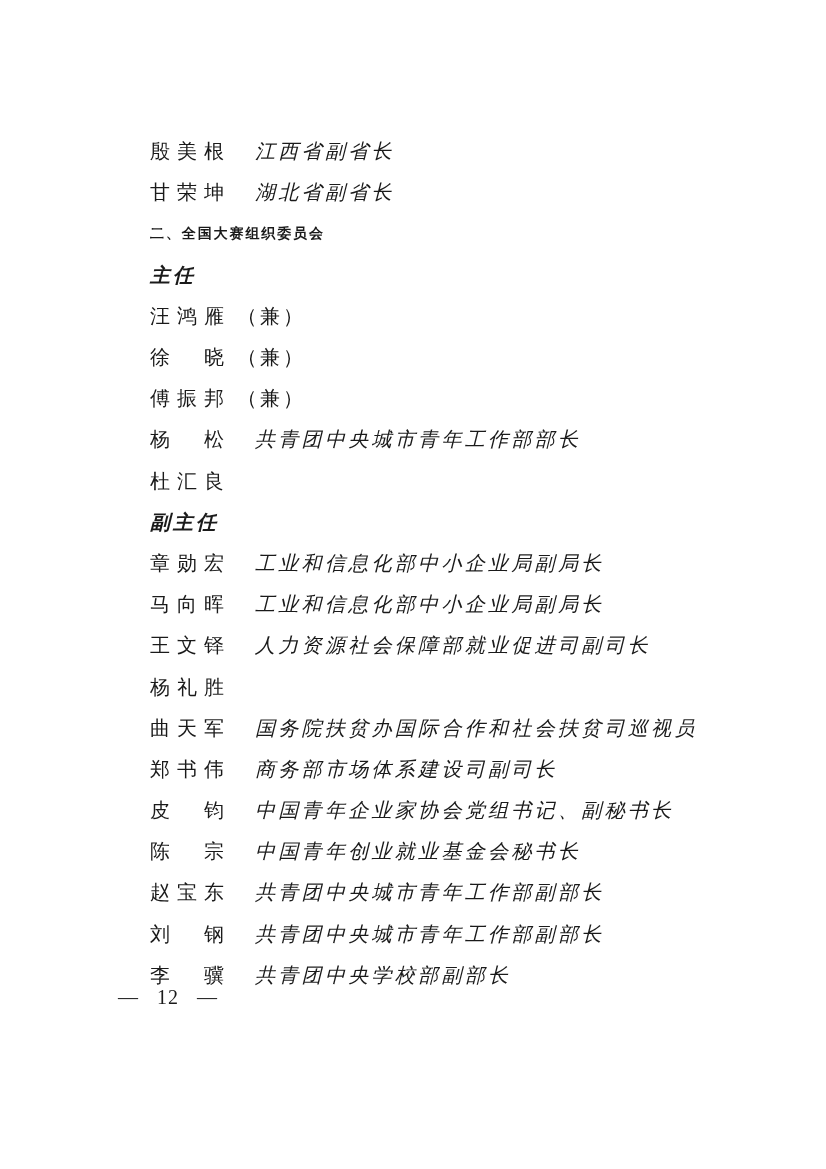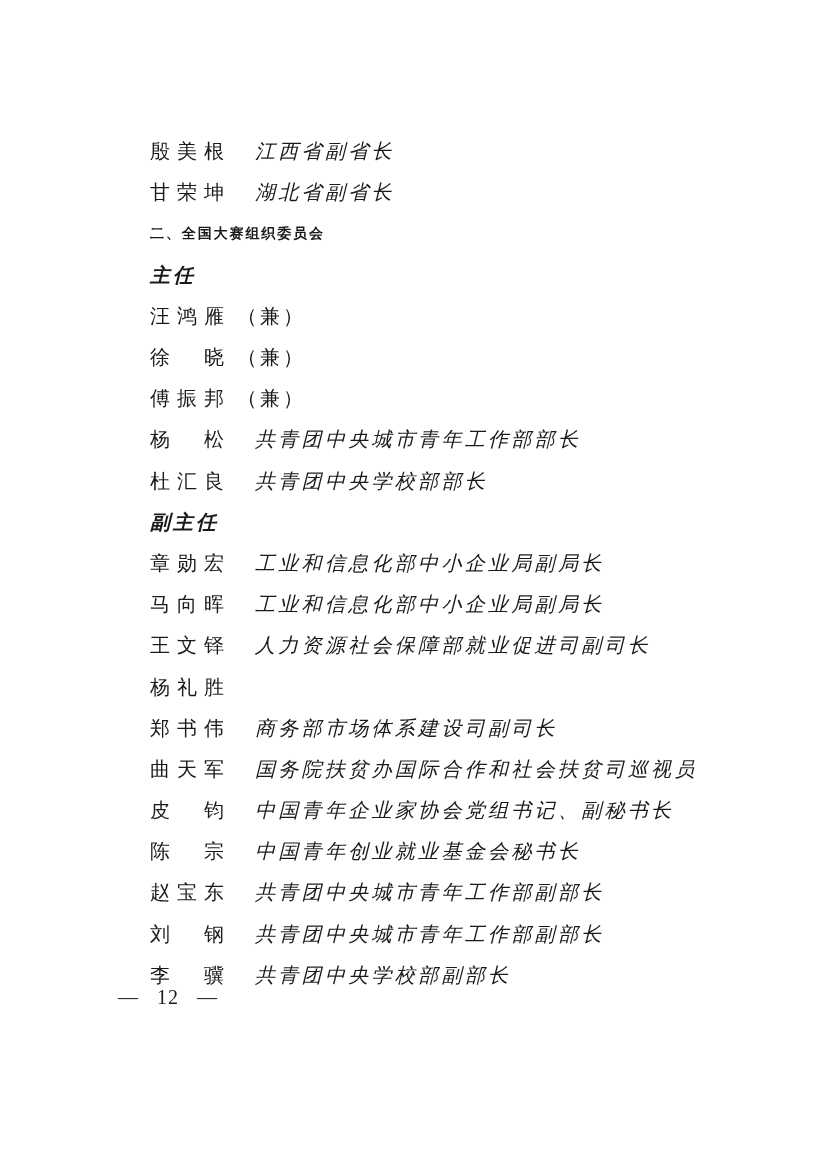--- a/index.html
+++ b/index.html
@@ -101,21 +101,20 @@
     <span class="name">傅振邦</span>
     <span class="note">（兼）</span>
   </div>
 
   <div class="row">
     <span class="name">杨松</span>
     <span class="title">共青团中央城市青年工作部部长</span>
   </div>
   <div class="row">
     <span class="name">杜汇良</span>
-    <span class="title">共青团中央学校部部长</span>
   </div>
 
   <div class="row">
     <span class="role">副主任</span>
   </div>
   <div class="row">
     <span class="name">章勋宏</span>
     <span class="title">工业和信息化部中小企业局副局长</span>
   </div>
   <div class="row">
@@ -123,26 +122,26 @@
     <span class="title">工业和信息化部中小企业局副局长</span>
   </div>
   <div class="row">
     <span class="name">王文铎</span>
     <span class="title">人力资源社会保障部就业促进司副司长</span>
   </div>
   <div class="row">
     <span class="name">杨礼胜</span>
   </div>
   <div class="row">
+    <span class="name">曲天军</span>
+    <span class="title">国务院扶贫办国际合作和社会扶贫司巡视员</span>
+  </div>
+  <div class="row">
     <span class="name">郑书伟</span>
     <span class="title">商务部市场体系建设司副司长</span>
-  </div>
-  <div class="row">
-    <span class="name">曲天军</span>
-    <span class="title">国务院扶贫办国际合作和社会扶贫司巡视员</span>
   </div>
   <div class="row">
     <span class="name">皮钧</span>
     <span class="title">中国青年企业家协会党组书记、副秘书长</span>
   </div>
   <div class="row">
     <span class="name">陈宗</span>
     <span class="title">中国青年创业就业基金会秘书长</span>
   </div>
   <div class="row">

